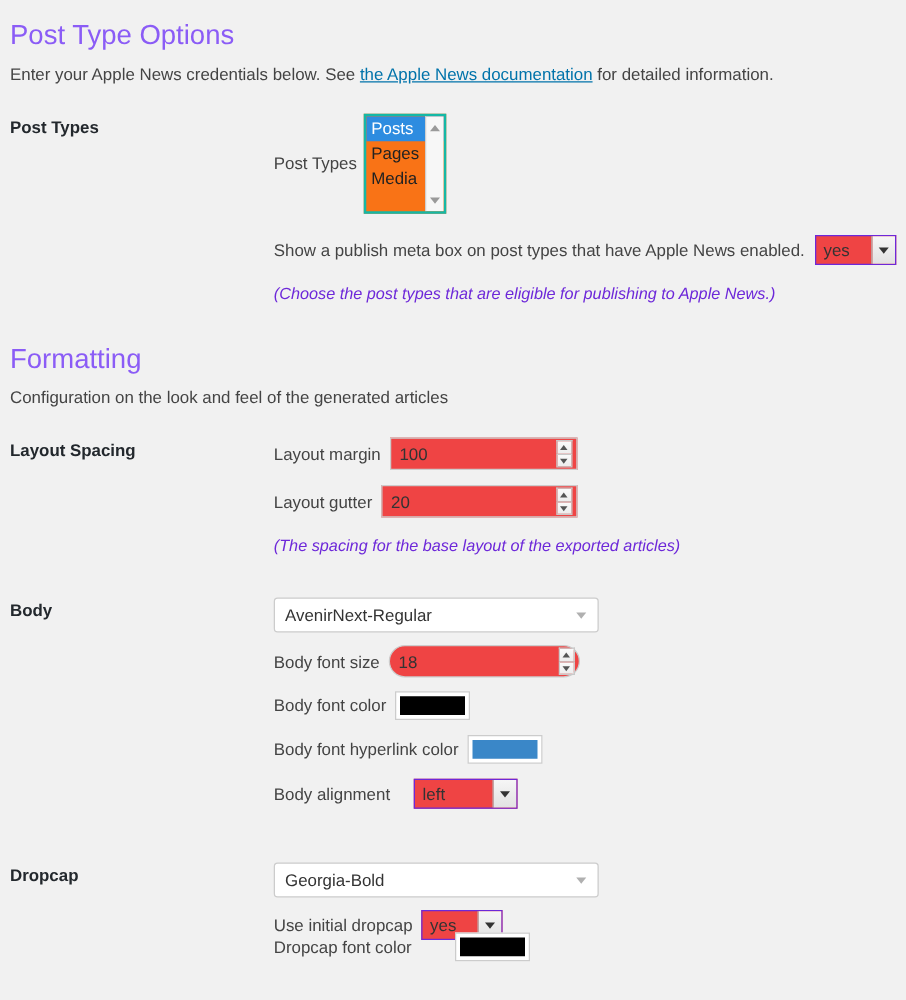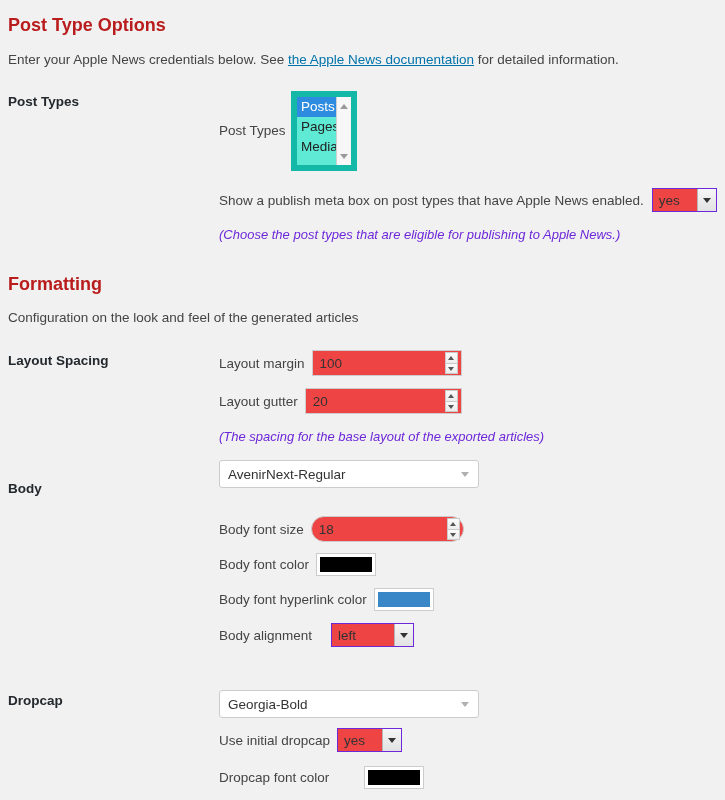--- a/index.html
+++ b/index.html
@@ -20,23 +20,23 @@
     position: relative;
     width: 725px;
     height: 800px;
     background: #f1f1f1;
     padding: 0;
     box-sizing: border-box;
   }
 
   
   .section-heading {
-    font-size: 18px;
-    font-weight: bold;
-    color: #b91c1c;
+    font-size: 22px;
+    font-weight: normal;
+    color: #8b5cf6;
     margin: 0;
     padding: 0;
     line-height: 1.2;
   }
   .intro-text {
     font-size: 13.5px;
     color: #444;
     line-height: 1.5;
     margin: 0;
   }
@@ -76,22 +76,22 @@
     font-style: italic;
     color: #6d28d9;
     line-height: 1.4;
   }
 
   
   .listbox {
     position: relative;
     width: 66px;
     height: 80px;
-    background: #5eead4;
-    border: 6px solid #14b8a6;
+    background: #f97316;
+    border: 2px solid #14b8a6;
     box-sizing: border-box;
     overflow: hidden;
     font-size: 13.5px;
     display: flex;
     flex-direction: column;
   }
   .listbox-options {
     flex: 1 1 auto;
     padding: 0;
     margin: 0;
@@ -352,21 +352,21 @@
             <span class="sp-dn"></span>
           </span>
       </span>
     </span>
   </div>
 
   <div class="note abs" style="left:219px; top:428px;">(The spacing for the base layout of the exported articles)</div>
 
   <div class="row-label abs" style="left:8px; top:480px;">Body</div>
 
-  <div class="wide-select abs" style="left:219px; top:460px;">
+  <div class="wide-select abs" style="left:219px; top:478px;">
     <span>AvenirNext-Regular</span>
     <span class="ws-cap"></span>
   </div>
 
   <div class="field-line abs" style="left:219px; top:516px;">
     <span class="field-label">Body font size</span>
     <span class="num-input w153">
       <span>18</span>
       <span class="spinner">
         <span class="spin-half top">
@@ -413,20 +413,20 @@
   <div class="field-line abs" style="left:219px; top:728px;">
     <span class="field-label">Use initial dropcap</span>
     <span class="mini-select ms-w-yes">
       <span class="ms-value">yes</span>
       <span class="ms-btn">
           <span class="cap"></span>
         </span>
     </span>
   </div>
 
-  <div class="field-line abs" style="left:219px; top:766px;gap:28px;">
+  <div class="field-line abs" style="left:219px; top:746px;gap:28px;">
     <span class="field-label">Dropcap font color</span>
     <span class="color-field">
       <span class="color-swatch" id="dropcap-font-color-swatch" style="background: rgb(0, 0, 0);"></span>
     </span>
   </div>
 
 </div>
 
 </body></html>

